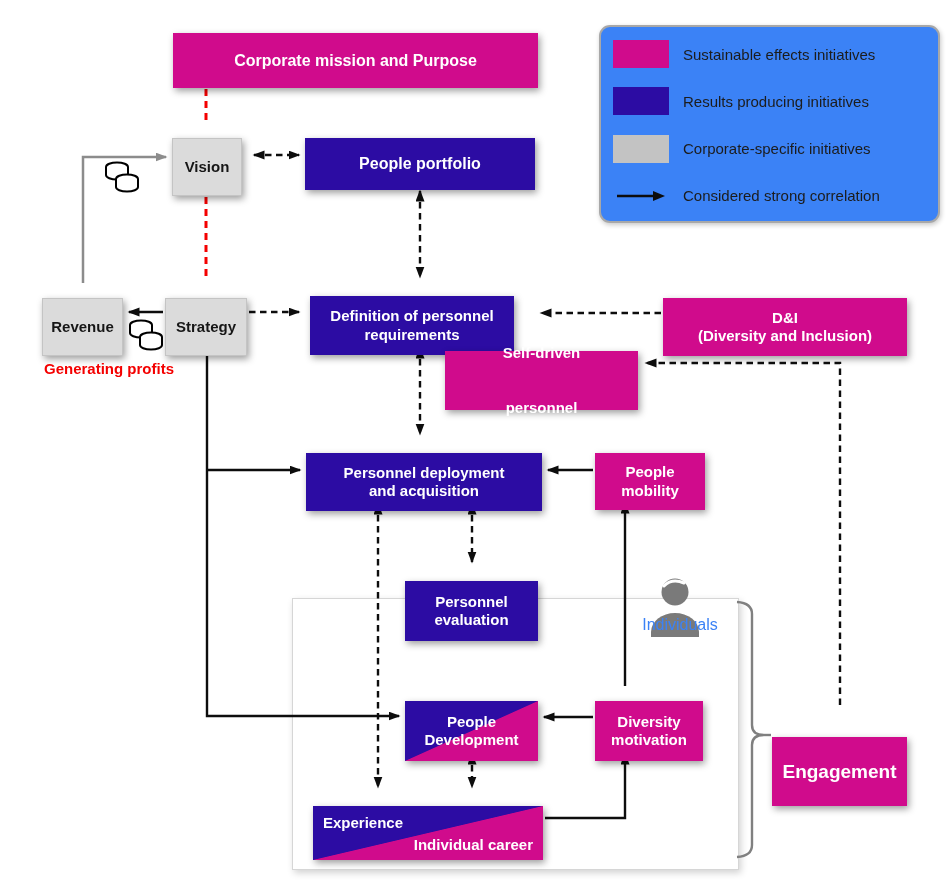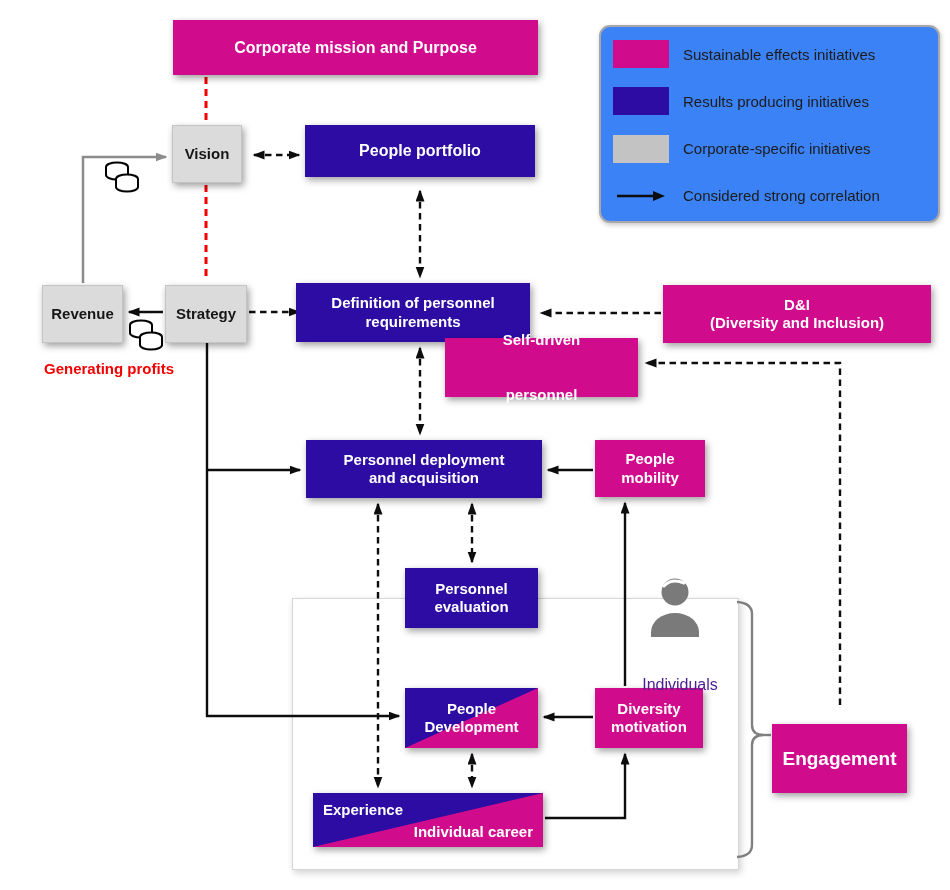--- a/index.html
+++ b/index.html
@@ -12,33 +12,34 @@
   html,body{margin:0;padding:0;background:#ffffff;}
   #stage{
     position:relative;width:950px;height:890px;background:#ffffff;overflow:hidden;
     font-family:"Liberation Sans", sans-serif;
   }
   .node{
     position:absolute;display:flex;flex-direction:column;align-items:center;justify-content:center;
     text-align:center;color:#ffffff;font-weight:bold;font-size:15px;line-height:1.22;
     box-shadow:2px 3px 7px rgba(0,0,0,0.38);
     box-sizing:border-box;
+    margin-top:13px;
   }
   .node span{display:block;}
   .magenta{background:var(--magenta);}
   .blue{background:var(--blue);}
   .graynode{background:var(--graybox);color:#161616;border:1px solid #c4c4c4;}
   .split{background:linear-gradient(to top left, var(--magenta) 49.6%, var(--blue) 50.4%);}
   #mission{left:173px;top:20px;width:365px;height:55px;font-size:16px;}
   #vision{left:172px;top:125px;width:70px;height:58px;}
   #portfolio{left:305px;top:125px;width:230px;height:52px;font-size:16px;}
   #revenue{left:42px;top:285px;width:81px;height:58px;}
   #strategy{left:165px;top:285px;width:82px;height:58px;}
-  #definition{left:296px;top:283px;width:234px;height:59px;}
-  #dni{left:663px;top:285px;width:268px;height:58px;}
+  #definition{left:310px;top:283px;width:204px;height:59px;}
+  #dni{left:663px;top:285px;width:244px;height:58px;}
   #selfdriven{left:445px;top:338px;width:193px;height:59px;gap:36px;}
   #deployment{left:306px;top:440px;width:236px;height:58px;}
   #mobility{left:595px;top:440px;width:110px;height:57px;}
   #evaluation{left:405px;top:568px;width:133px;height:60px;}
   #development{left:405px;top:688px;width:133px;height:60px;}
   #motivation{left:595px;top:688px;width:108px;height:60px;}
   #experience-box{left:313px;top:793px;width:230px;height:54px;display:block;}
   #experience-box .tl{position:absolute;left:10px;top:8px;font-size:15px;}
   #experience-box .br{position:absolute;right:10px;bottom:6px;font-size:15px;}
   #engagement{left:772px;top:724px;width:135px;height:69px;font-size:19px;}
@@ -52,22 +53,22 @@
     box-sizing:border-box;padding:12px 12px 10px 12px;display:flex;flex-direction:column;justify-content:space-between;
   }
   .legend-row{display:flex;align-items:center;height:30px;}
   .swatch{width:56px;height:28px;flex:0 0 56px;}
   .swatch.sm{height:14px;display:flex;align-items:center;}
   .legend-label{margin-left:14px;font-size:15px;color:#1c1c1c;}
   #generating-profits{
     position:absolute;left:44px;top:360px;font-size:15px;font-weight:bold;color:var(--red);white-space:nowrap;
   }
   #individuals-label{
-    position:absolute;left:625px;top:676px;width:110px;text-align:center;
-    font-size:16px;color:#4c1d95;font-weight:normal;
+    position:absolute;left:625px;top:616px;width:110px;text-align:center;
+    font-size:16px;color:#3b82f6;font-weight:normal;
   }
   svg.overlay{position:absolute;left:0;top:0;pointer-events:none;}
 </style>
 </head>
 <body>
 
 <div id="stage">
 
   <div id="individuals-zone"></div>
 

